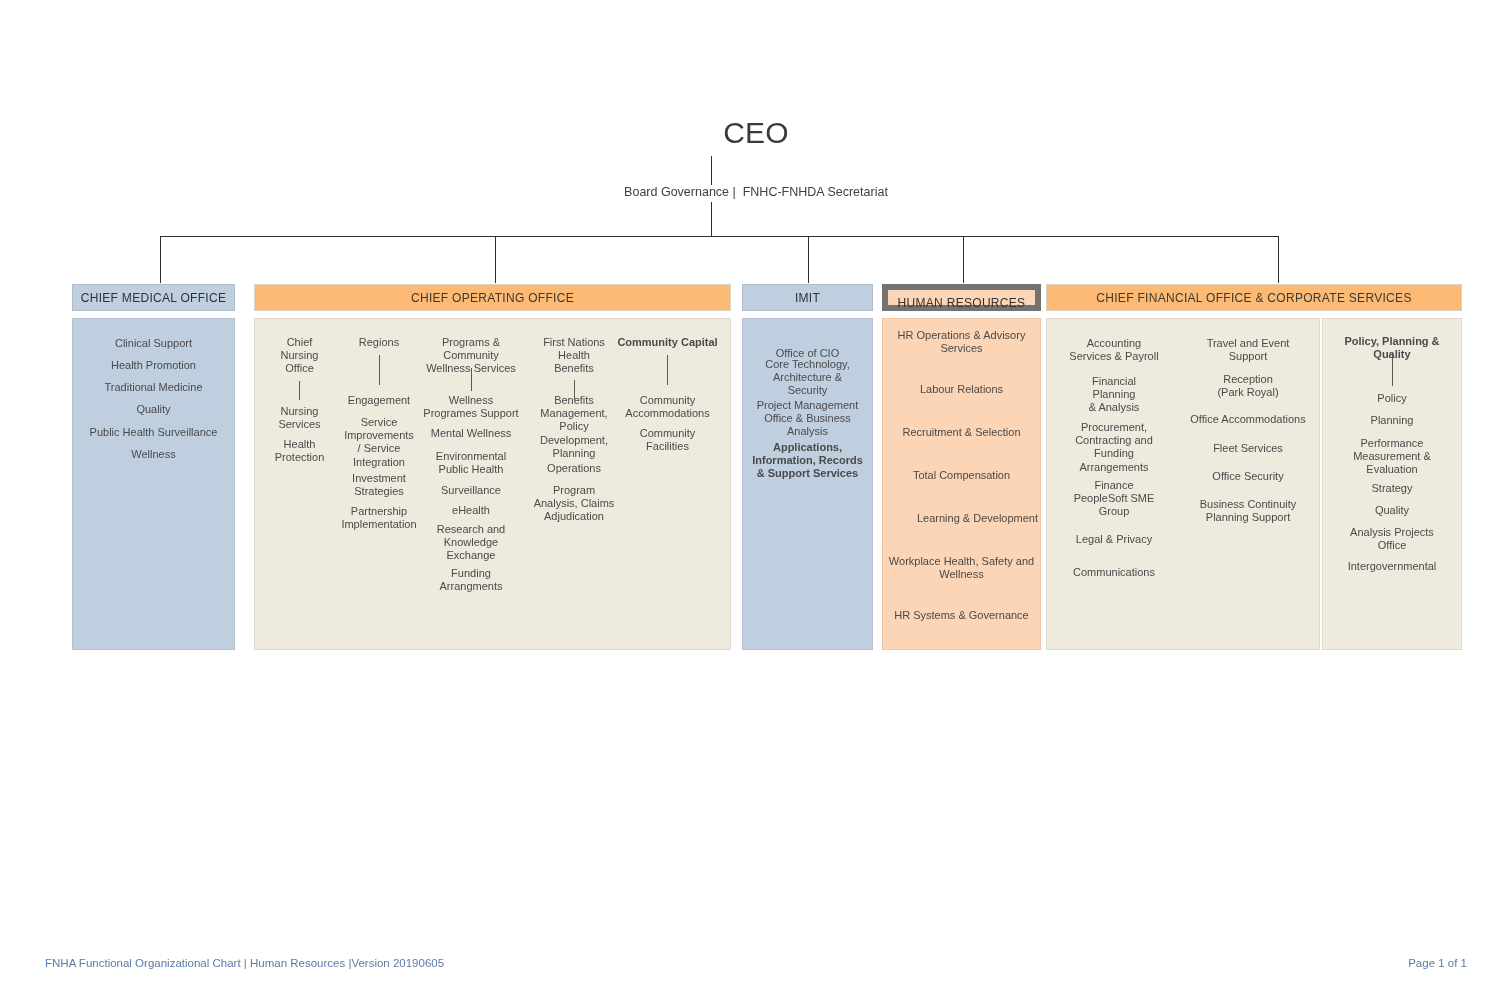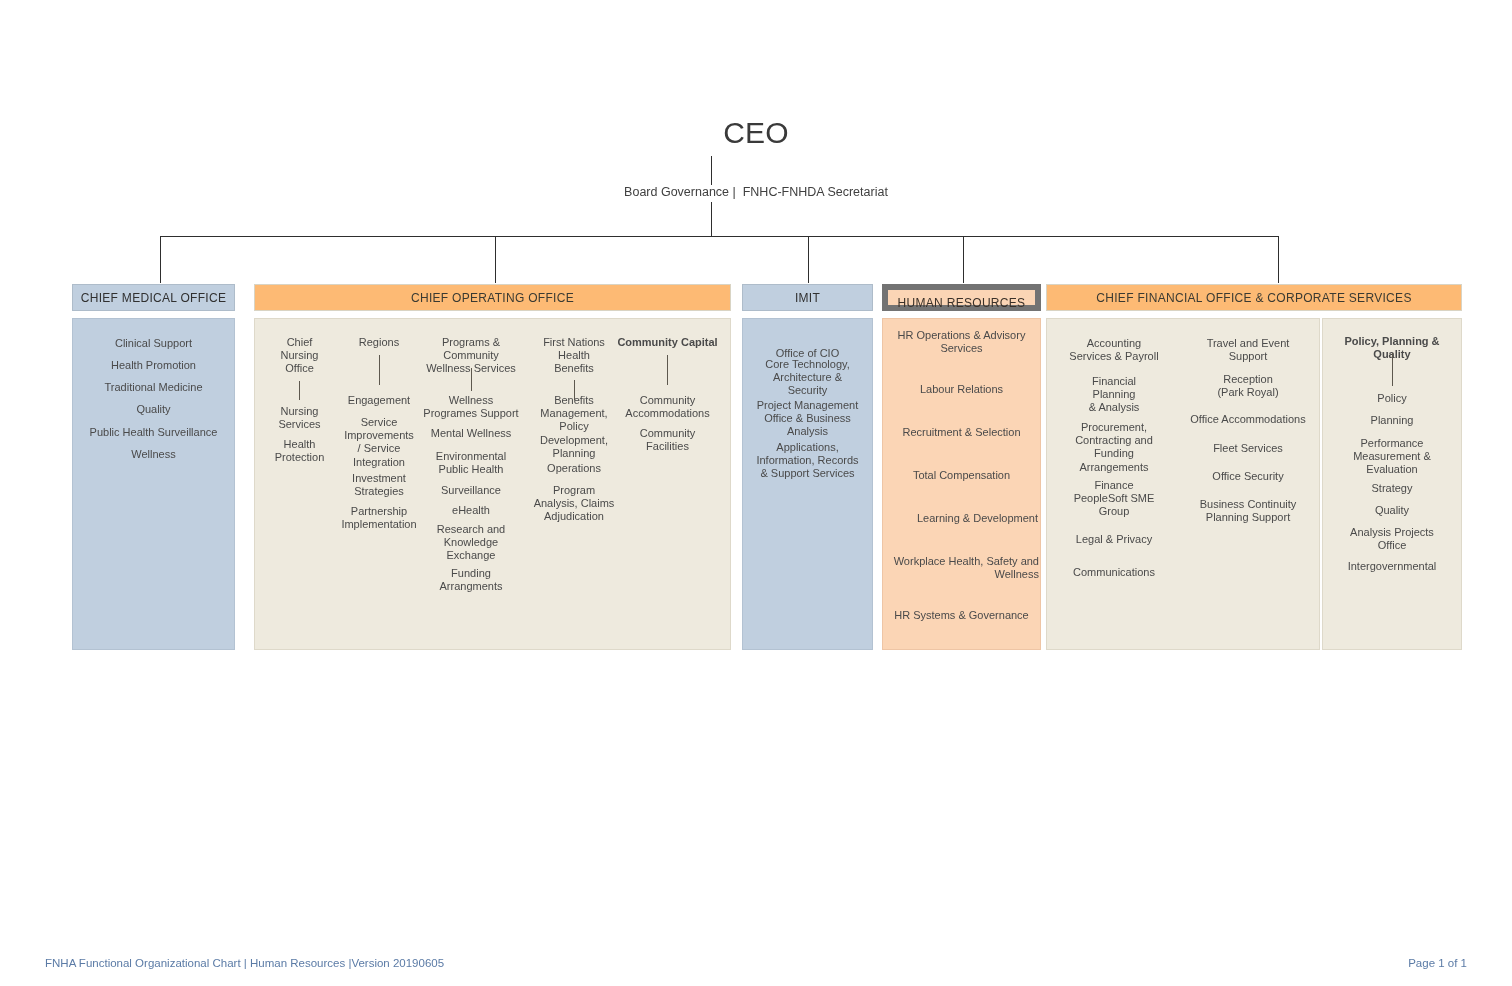--- a/index.html
+++ b/index.html
@@ -226,34 +226,34 @@
   <div class="dept-header blue" style="left:742px; top:284px; width:131px;">IMIT</div>
   <div class="dept-body blue" style="left:742px; top:318px; width:131px; height:332px;"></div>
 
   <div class="unit" style="left:746px; top:337px; width:123px;margin-top:10px;">Office of CIO</div>
   <div class="unit" style="left:746px; top:358px; width:123px; white-space:pre-line;">Core Technology,
 Architecture &amp;
 Security</div>
   <div class="unit" style="left:746px; top:399px; width:123px; white-space:pre-line;">Project Management
 Office &amp; Business
 Analysis</div>
-  <div class="unit" style="left:746px; top:441px; width:123px; white-space:pre-line;">Applications,
+  <div class="unit" style="left:746px; top:441px; width:123px; white-space:pre-line;font-weight:bold;">Applications,
 Information, Records
 &amp; Support Services</div>
 
   <div class="dept-header orange" style="left:882px; top:284px; width:159px;">HUMAN RESOURCES</div>
   <div class="dept-body orange" style="left:882px; top:318px; width:159px; height:332px;"></div>
 
   <div class="unit" style="left:884px; top:329px; width:155px; white-space:pre-line;">HR Operations &amp; Advisory
 Services</div>
   <div class="unit" style="left:884px; top:383px; width:155px;">Labour Relations</div>
   <div class="unit" style="left:884px; top:426px; width:155px;">Recruitment &amp; Selection</div>
   <div class="unit" style="left:884px; top:469px; width:155px;">Total Compensation</div>
   <div class="unit" style="left:884px; top:512px; width:155px;padding-left:16px;">Learning &amp; Development</div>
-  <div class="unit" style="left:884px; top:555px; width:155px; white-space:pre-line;text-align:right;">Workplace Health, Safety and
+  <div class="unit" style="left:884px; top:555px; width:155px; white-space:pre-line;">Workplace Health, Safety and
 Wellness</div>
   <div class="unit" style="left:884px; top:609px; width:155px;">HR Systems &amp; Governance</div>
 
   <div class="dept-header cream" style="left:1046px; top:284px; width:416px;">CHIEF FINANCIAL OFFICE &amp; CORPORATE SERVICES</div>
   <div class="dept-body cream" style="left:1046px; top:318px; width:274px; height:332px;"></div>
   <div class="dept-body cream" style="left:1322px; top:318px; width:140px; height:332px;"></div>
 
   <div class="unit" style="left:1055px; top:337px; width:118px; white-space:pre-line;">Accounting
 Services &amp; Payroll</div>
   <div class="unit" style="left:1055px; top:375px; width:118px; white-space:pre-line;">Financial

